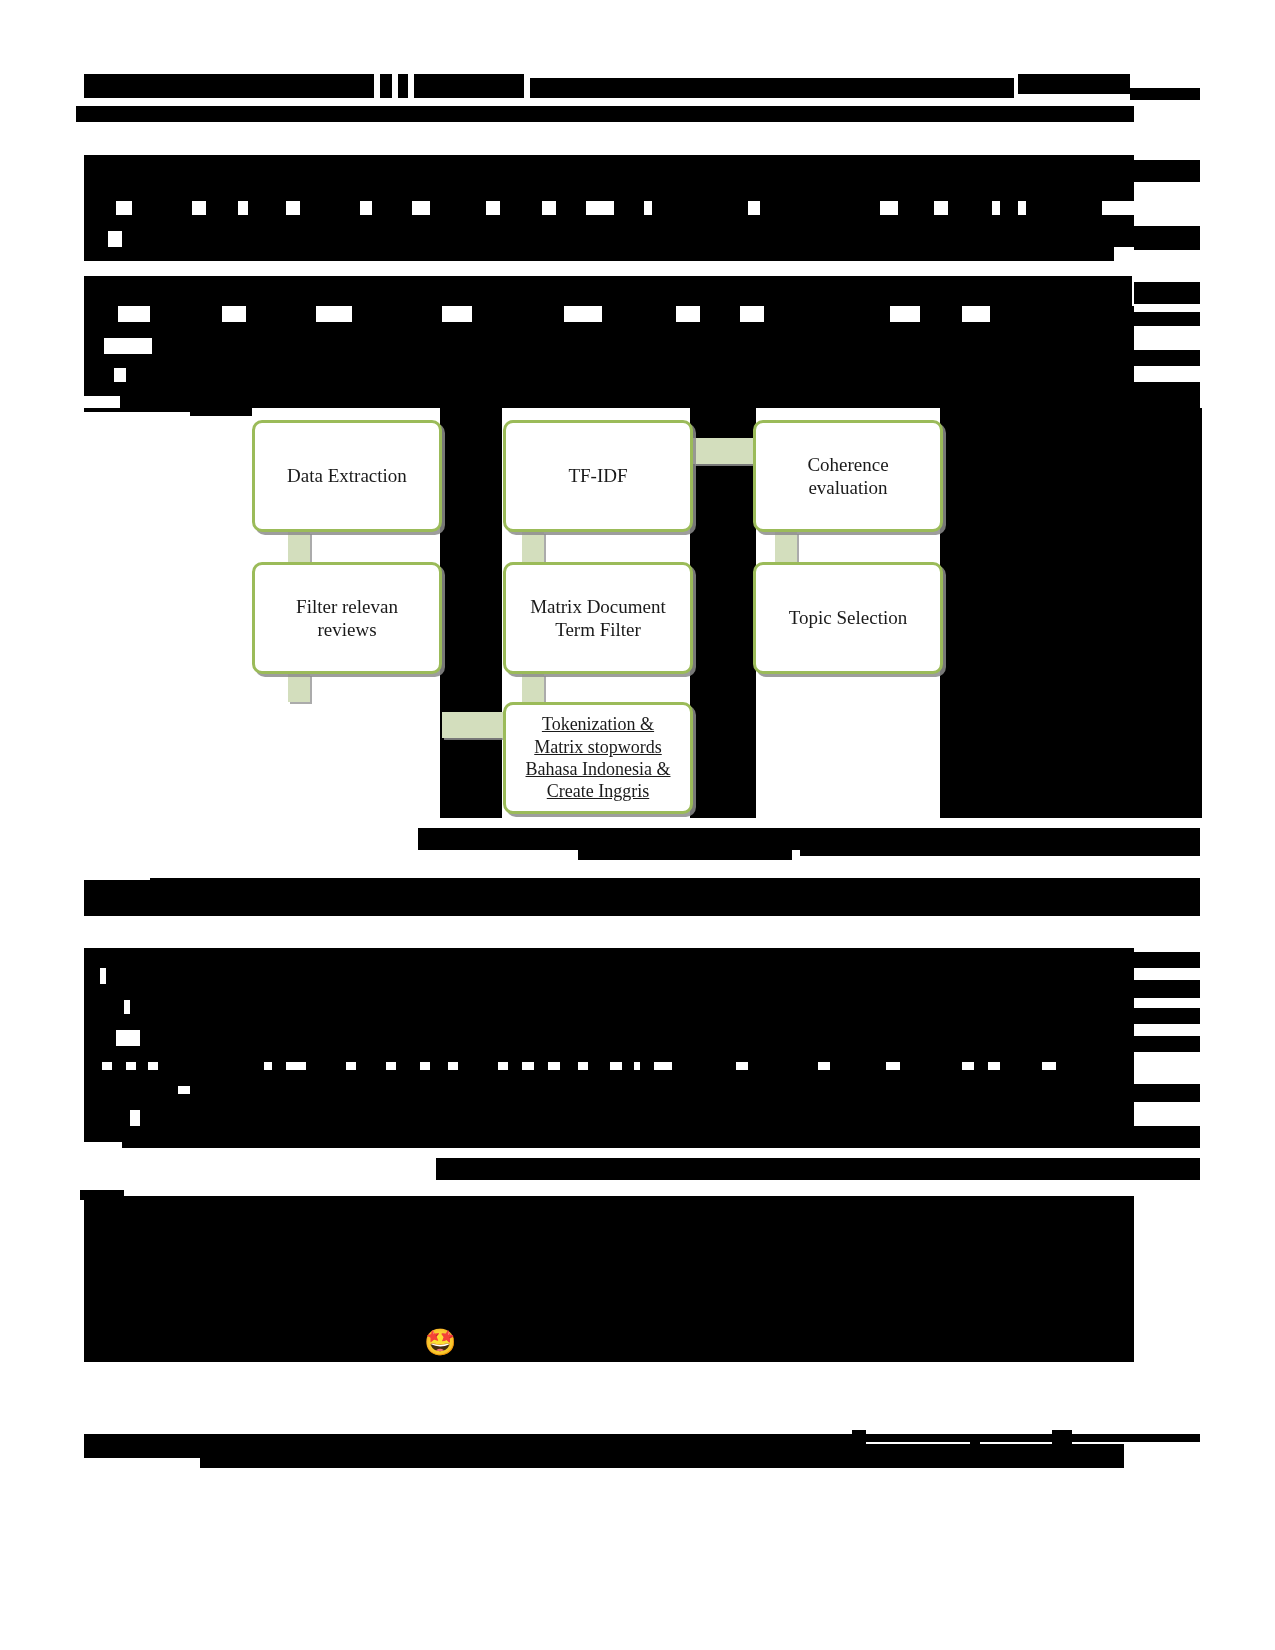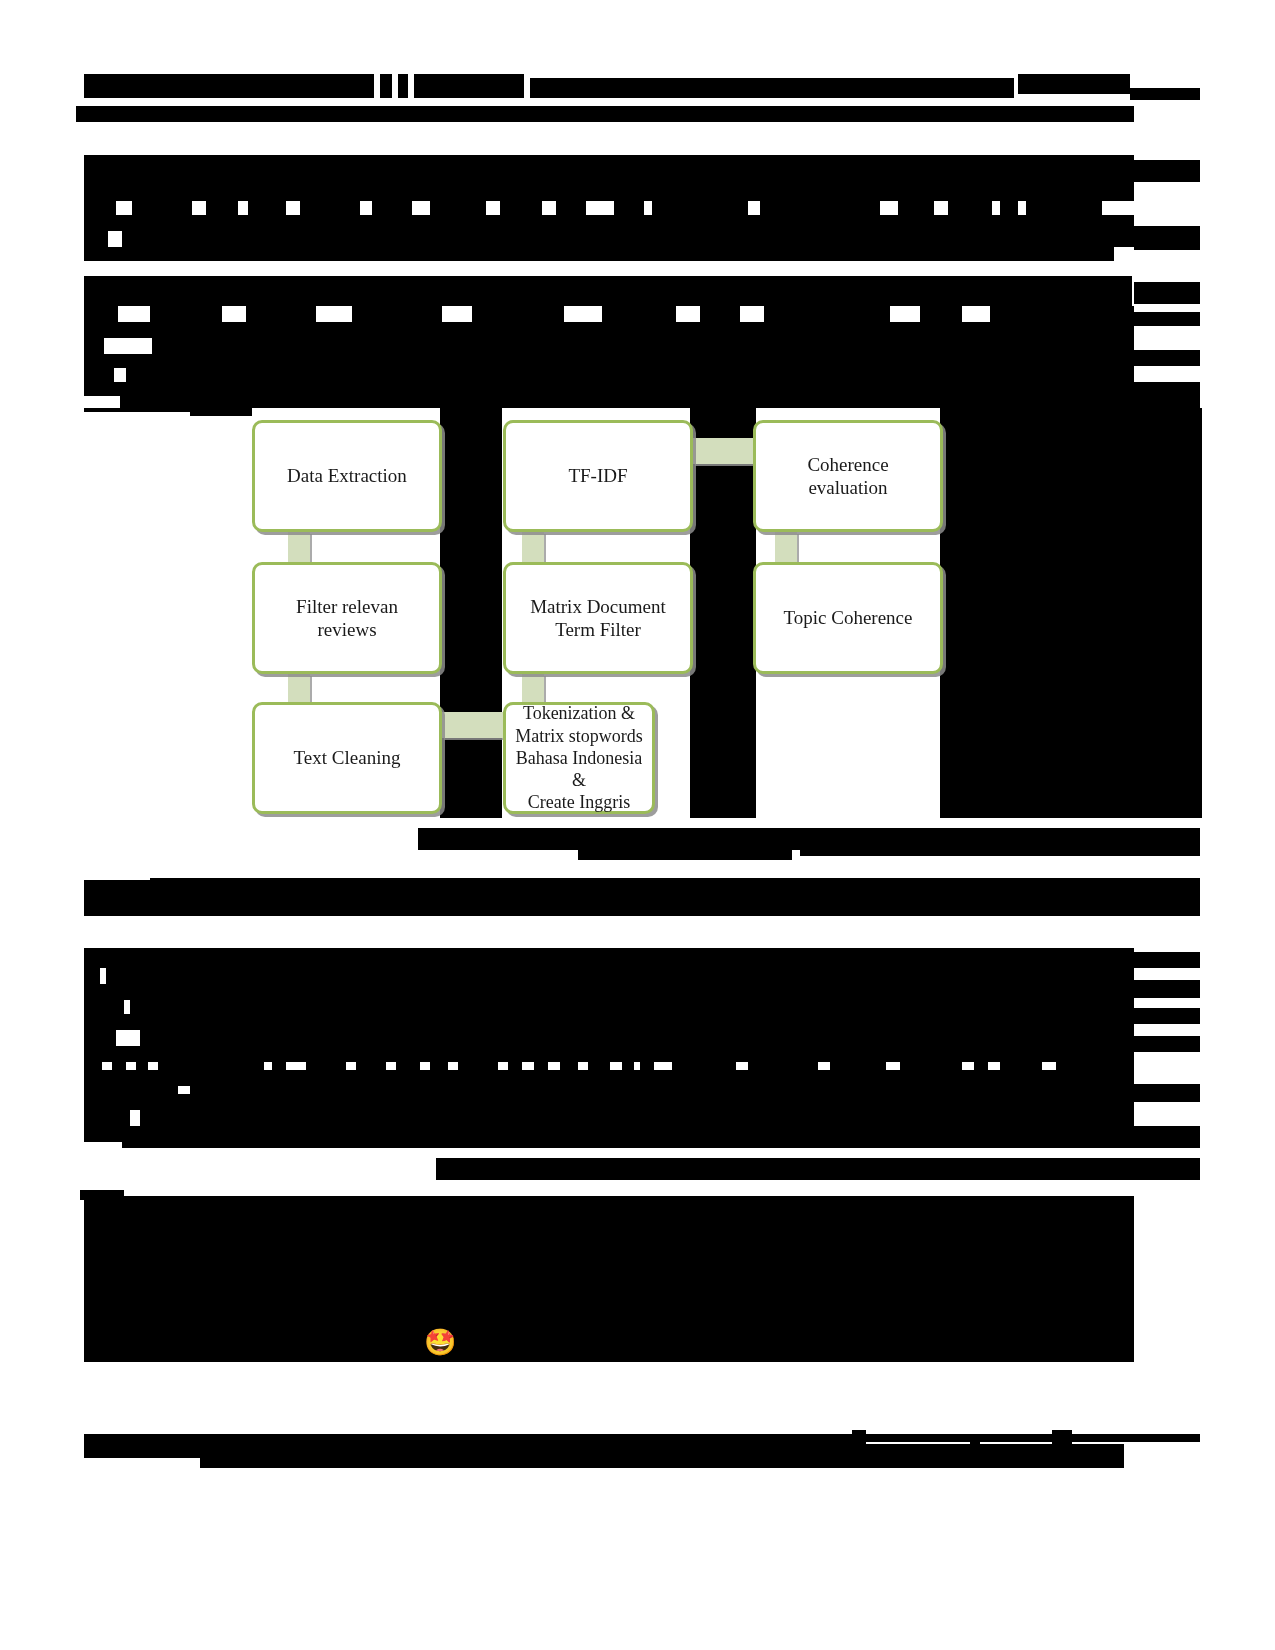--- a/index.html
+++ b/index.html
@@ -59,22 +59,22 @@
   
   #n-data-extraction   { left: 2px;   top: 10px;  width: 190px; height: 112px; }
   #n-tfidf             { left: 253px; top: 10px;  width: 190px; height: 112px; }
   #n-coherence         { left: 503px; top: 10px;  width: 190px; height: 112px; }
 
   #n-filter-reviews    { left: 2px;   top: 152px; width: 190px; height: 112px; }
   #n-create-dtm        { left: 253px; top: 152px; width: 190px; height: 112px; }
   #n-topic-selection   { left: 503px; top: 152px; width: 190px; height: 112px; }
 
   #n-text-cleaning     { left: 2px;   top: 292px; width: 190px; height: 112px; }
-  #n-tokenization      { left: 253px; top: 292px; width: 152px; height: 112px;
-                         font-size: 18px; line-height: 1.24; }
+  #n-tokenization      { left: 253px; top: 292px; width: 190px; height: 112px;
+                         font-size: 18px; line-height: 1.24; text-decoration: underline; }
 
   
   #c-de-fr   { left: 38px;  top: 122px; width: 22px; height: 30px; }
   #c-fr-tc   { left: 38px;  top: 264px; width: 22px; height: 28px; }
   #c-tc-tok  { left: 192px; top: 302px; width: 62px; height: 26px; }
   #c-tok-dtm { left: 272px; top: 264px; width: 22px; height: 28px; }
   #c-dtm-tf  { left: 272px; top: 122px; width: 22px; height: 30px; }
   #c-tf-coh  { left: 443px; top: 28px;  width: 60px; height: 26px; }
   #c-coh-ts  { left: 525px; top: 122px; width: 22px; height: 30px; }
 
@@ -254,29 +254,24 @@
 
     <div class="node" id="n-create-dtm">
       <div>
         <span>Matrix Document</span>
         <span>Term Filter</span>
       </div>
     </div>
 
     <div class="node" id="n-topic-selection">
       <div>
-        <span>Topic Coherence</span>
-      </div>
-    </div>
-
-    <div class="node" id="n-text-cleaning">
-      <div>
-        <span>Text Cleaning</span>
-      </div>
-    </div>
+        <span>Topic Selection</span>
+      </div>
+    </div>
+
 
     <div class="node" id="n-tokenization">
       <div>
         <span>Tokenization &amp;</span>
         <span>Matrix stopwords</span>
         <span>Bahasa Indonesia &amp;</span>
         <span>Create Inggris</span>
       </div>
     </div>
   </div>

